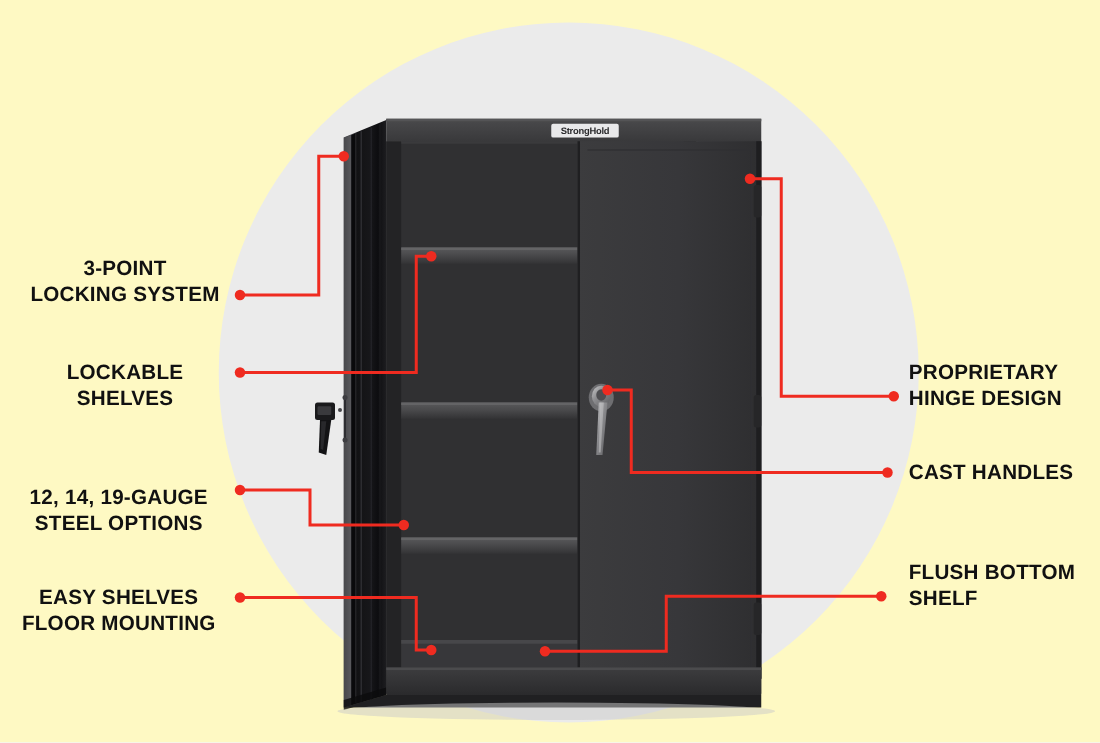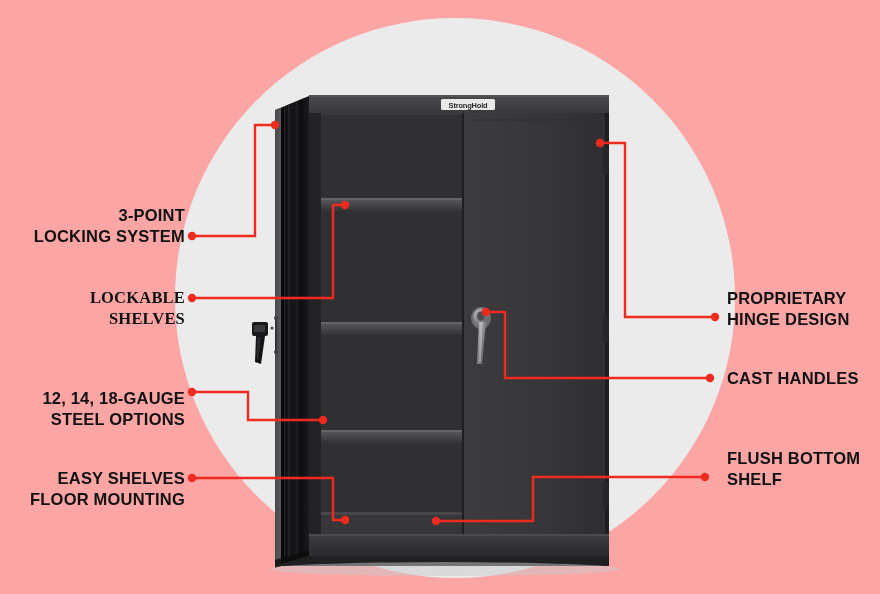--- a/index.html
+++ b/index.html
@@ -40,27 +40,27 @@
   
   .callout {
     position: absolute;
     font-weight: bold;
     font-size: 16.5px;
     line-height: 1.26;
     letter-spacing: 0.2px;
     color: #111111;
     white-space: pre-line;
   }
-  .callout.left  { text-align: right; }
+  .callout.left  { text-align: center; }
   .callout.right { text-align: left;  }
 </style>
 </head>
 <body style="background: rgb(255, 255, 255);">
 
-<div id="stage" style="background: #fca5a5;">
+<div id="stage" style="background: #fef9c3;">
 
   <div class="bg-circle" id="bg-circle" style="left: 175px; top: 18px; width: 560px; height: 560px; background: rgb(235, 235, 235);"></div>
 
   <svg class="layer" id="cabinet-layer" viewBox="0 0 880 594">
     <defs>
       <linearGradient id="gDoorR" x1="0" y1="0" x2="1" y2="0">
         <stop offset="0" stop-color="#3c3c3e"></stop>
         <stop offset="0.55" stop-color="#37373a"></stop>
         <stop offset="1" stop-color="#2e2e30"></stop>
       </linearGradient>
@@ -211,23 +211,23 @@
       <circle cx="486" cy="312" r="4.2" fill="#ef2b20"></circle>
       <circle cx="710" cy="378" r="4.2" fill="#ef2b20"></circle>
       <path d="M 705 477 L 533 477 L 533 521 L 436 521" fill="none" stroke="#ef2b20" stroke-width="2.4" stroke-linecap="square" stroke-linejoin="miter"></path>
       <circle cx="436" cy="521" r="4.2" fill="#ef2b20"></circle>
       <circle cx="705" cy="477" r="4.2" fill="#ef2b20"></circle>
     </svg>
 
   <div id="labels">
       <div class="callout left" style="left: 15px; top: 205px; width: 170px; color: rgb(17, 17, 17);">3-POINT
 LOCKING SYSTEM</div>
-      <div class="callout left" style="left: 15px; top: 288px; width: 170px; color: rgb(17, 17, 17); font-family: Liberation Serif, serif;">LOCKABLE
+      <div class="callout left" style="left: 15px; top: 288px; width: 170px; color: rgb(17, 17, 17);">LOCKABLE
 SHELVES</div>
-      <div class="callout left" style="left: 5px; top: 388px; width: 180px; color: rgb(17, 17, 17);">12, 14, 18-GAUGE
+      <div class="callout left" style="left: 5px; top: 388px; width: 180px; color: rgb(17, 17, 17);">12, 14, 19-GAUGE
 STEEL OPTIONS</div>
       <div class="callout left" style="left: 5px; top: 468px; width: 180px; color: rgb(17, 17, 17);">EASY SHELVES
 FLOOR MOUNTING</div>
       <div class="callout right" style="left: 727px; top: 288px; width: 175px; color: rgb(17, 17, 17);">PROPRIETARY
 HINGE DESIGN</div>
       <div class="callout right" style="left: 727px; top: 368px; width: 175px; color: rgb(17, 17, 17);">CAST HANDLES</div>
       <div class="callout right" style="left: 727px; top: 448px; width: 175px; color: rgb(17, 17, 17);">FLUSH BOTTOM
 SHELF</div>
     </div>
 

